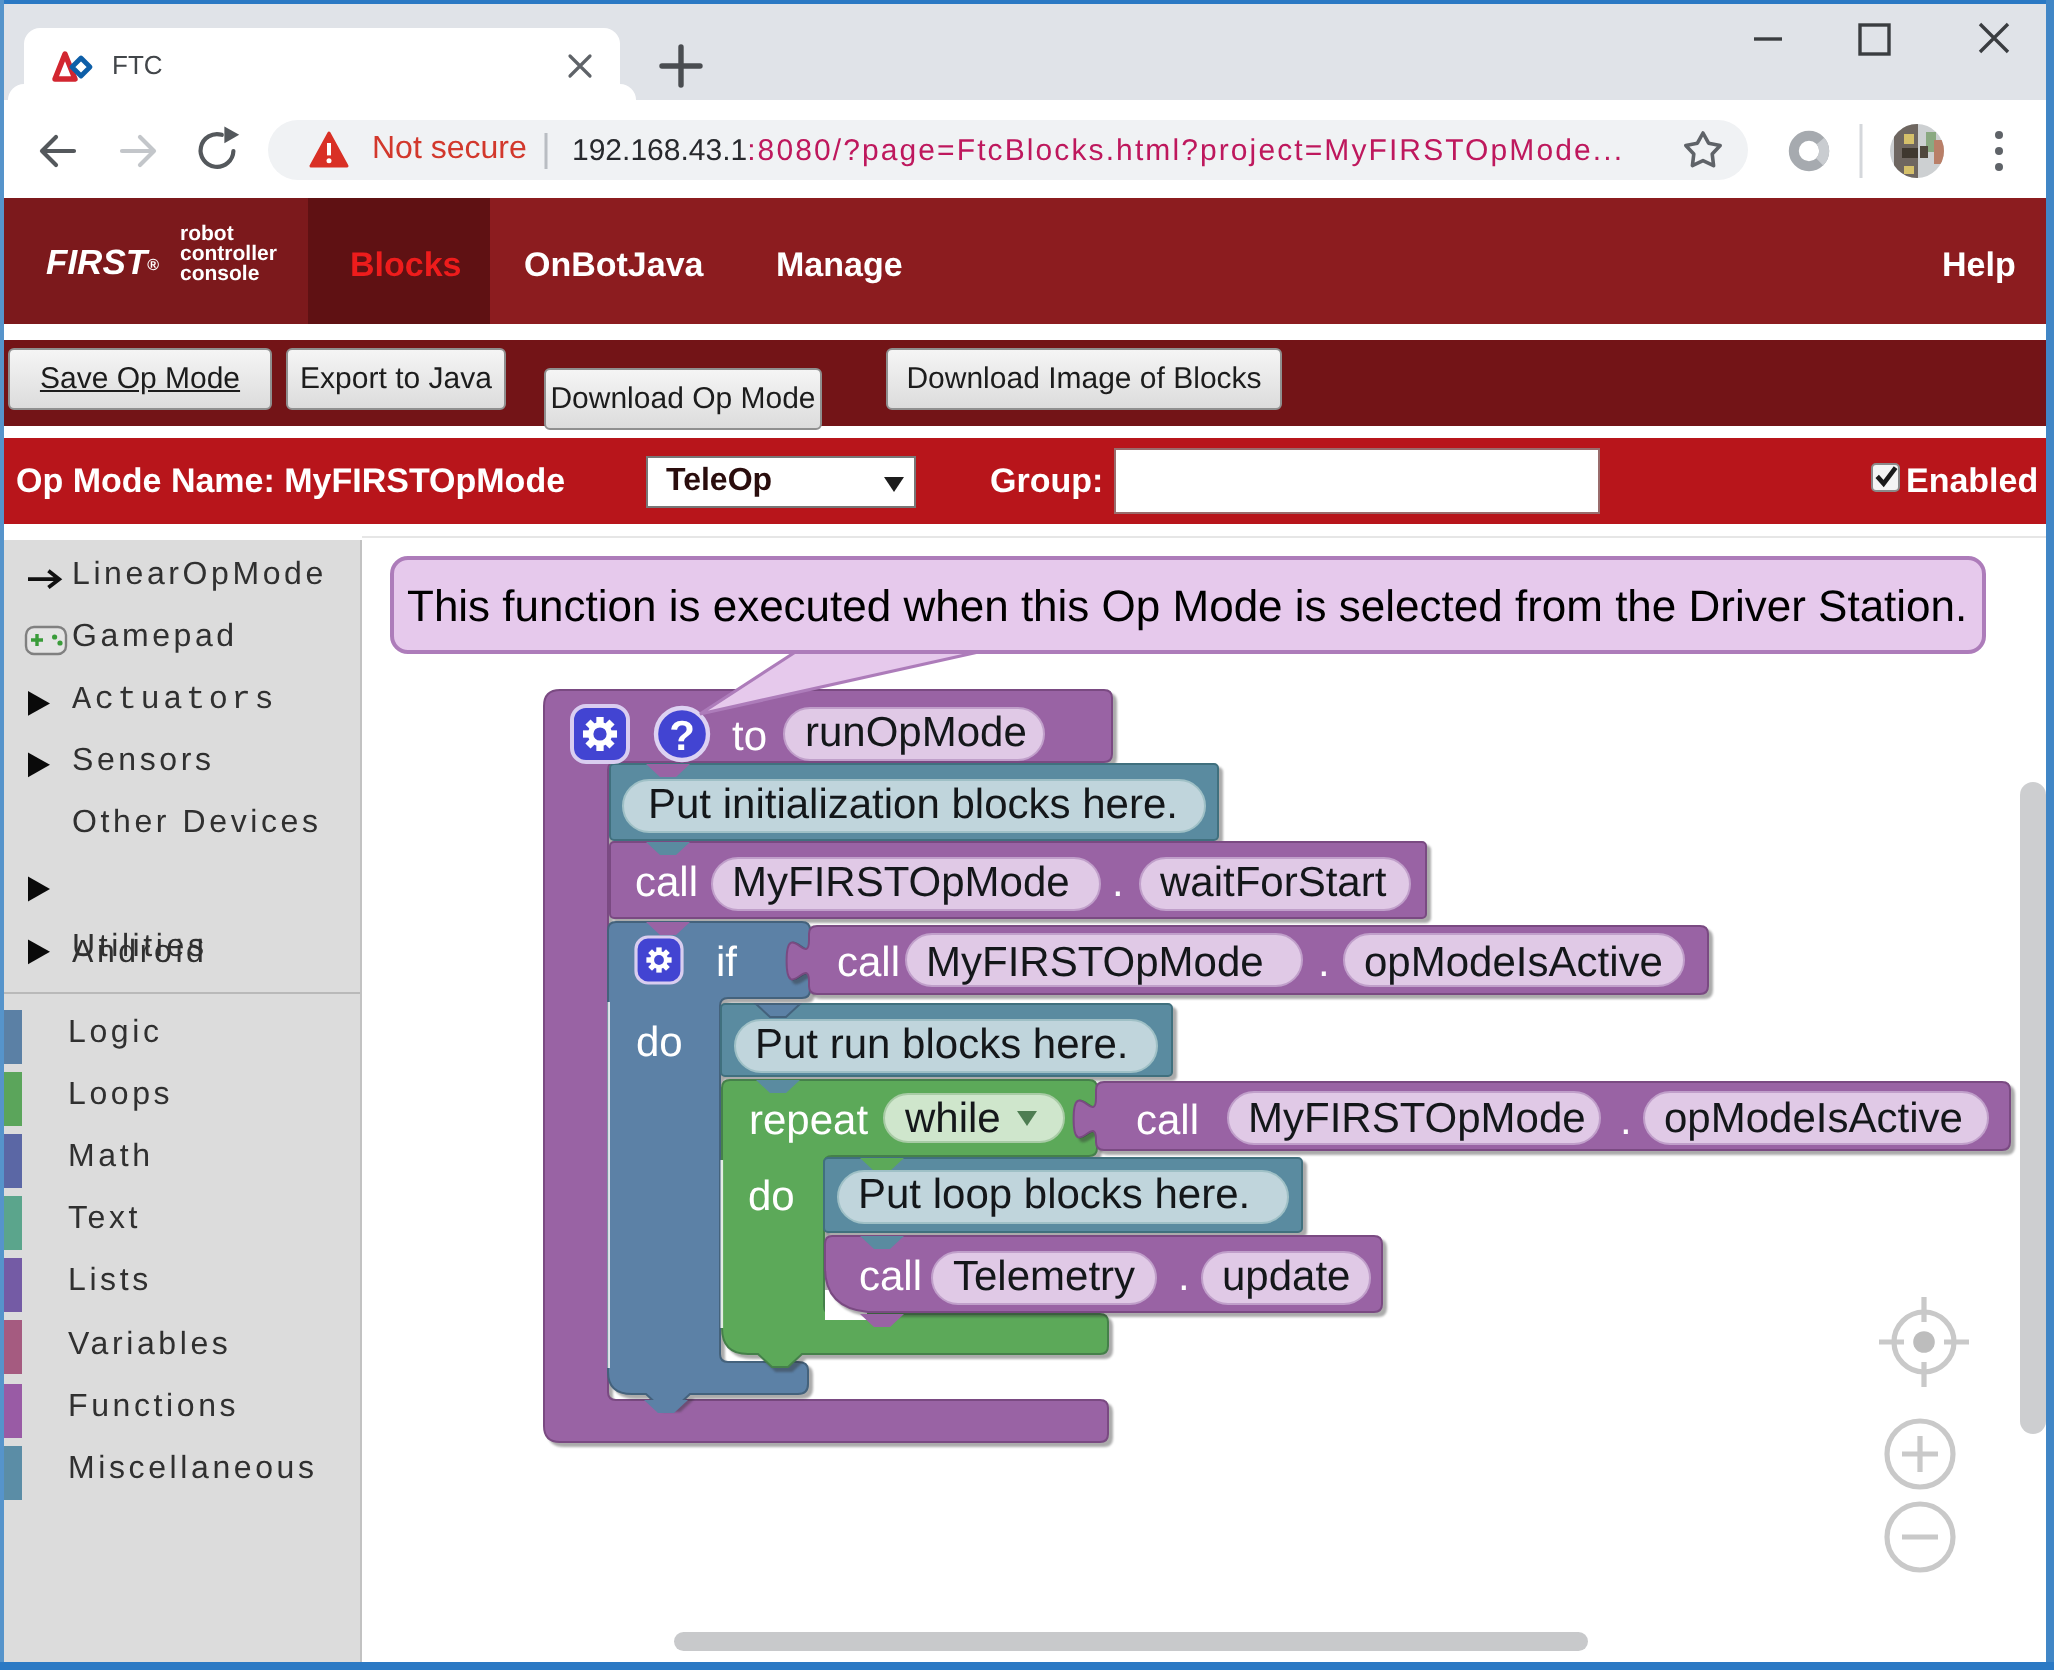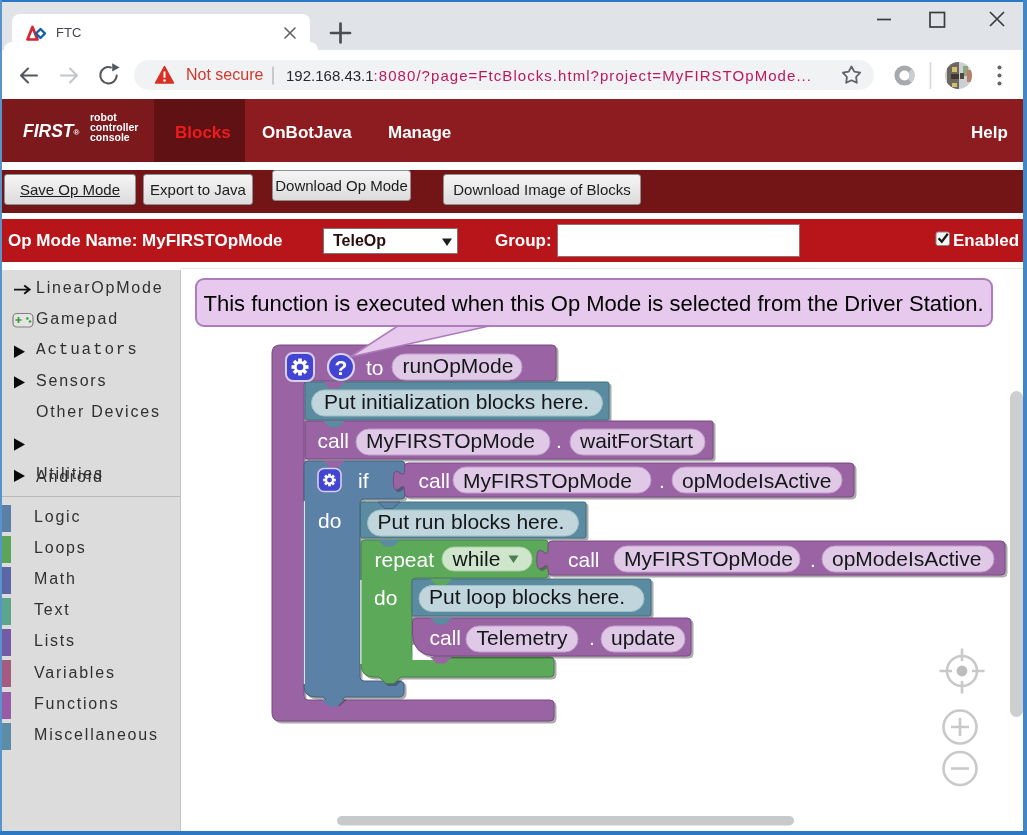--- a/index.html
+++ b/index.html
@@ -30,21 +30,21 @@
 <div class="abs" style="left:23px;top:121px;color:#fff;font-style:italic;font-weight:bold;font-size:17.5px;letter-spacing:0px;">FIRST<span style="font-size:8px;font-style:normal;vertical-align:2px;">®</span></div>
 <div class="abs" style="left:90px;top:112px;color:#fff;font-weight:bold;font-size:10.5px;line-height:10px;">robot<br>controller<br>console</div>
 <div class="abs" style="left:175px;top:122.5px;color:#ee1c1c;font-weight:bold;font-size:17px;">Blocks</div>
 <div class="abs" style="left:262px;top:122.5px;color:#fff;font-weight:bold;font-size:17px;">OnBotJava</div>
 <div class="abs" style="left:388px;top:122.5px;color:#fff;font-weight:bold;font-size:17px;">Manage</div>
 <div class="abs" style="left:971px;top:122.5px;color:#fff;font-weight:bold;font-size:17px;">Help</div>
 
 <div class="abs" style="left:0;top:170px;width:1027px;height:42.5px;background:#731417;"></div>
 <div class="abs btn" style="left:4px;top:174px;width:132px;text-decoration:underline;">Save Op Mode</div>
 <div class="abs btn" style="left:143px;top:174px;width:110px;">Export to Java</div>
-<div class="abs btn" style="left:272px;top:170px;width:139px;">Download Op Mode</div>
+<div class="abs btn" style="left:272px;top:184px;width:139px;">Download Op Mode</div>
 <div class="abs btn" style="left:443px;top:174px;width:198px;">Download Image of Blocks</div>
 <style>
  .btn { height:31px; background:linear-gradient(#f5f5f5,#dcdcdc); border:1px solid #8f8f8f; border-radius:3px;
         font-size:15px; color:#1c1c1c; text-align:center; line-height:29px; }
 </style>
 
 <div class="abs" style="left:0;top:218.5px;width:1027px;height:43px;background:#b8151b;"></div>
 <div class="abs" style="left:8px;top:231px;color:#fff;font-weight:bold;font-size:17px;">Op Mode Name: MyFIRSTOpMode</div>
 <div class="abs" style="left:323px;top:228px;width:135px;height:26px;background:#fff;border:1px solid #777;"></div>
 <div class="abs" style="left:333px;top:232px;font-size:16px;font-weight:bold;color:#2a0d0d;">TeleOp</div>

